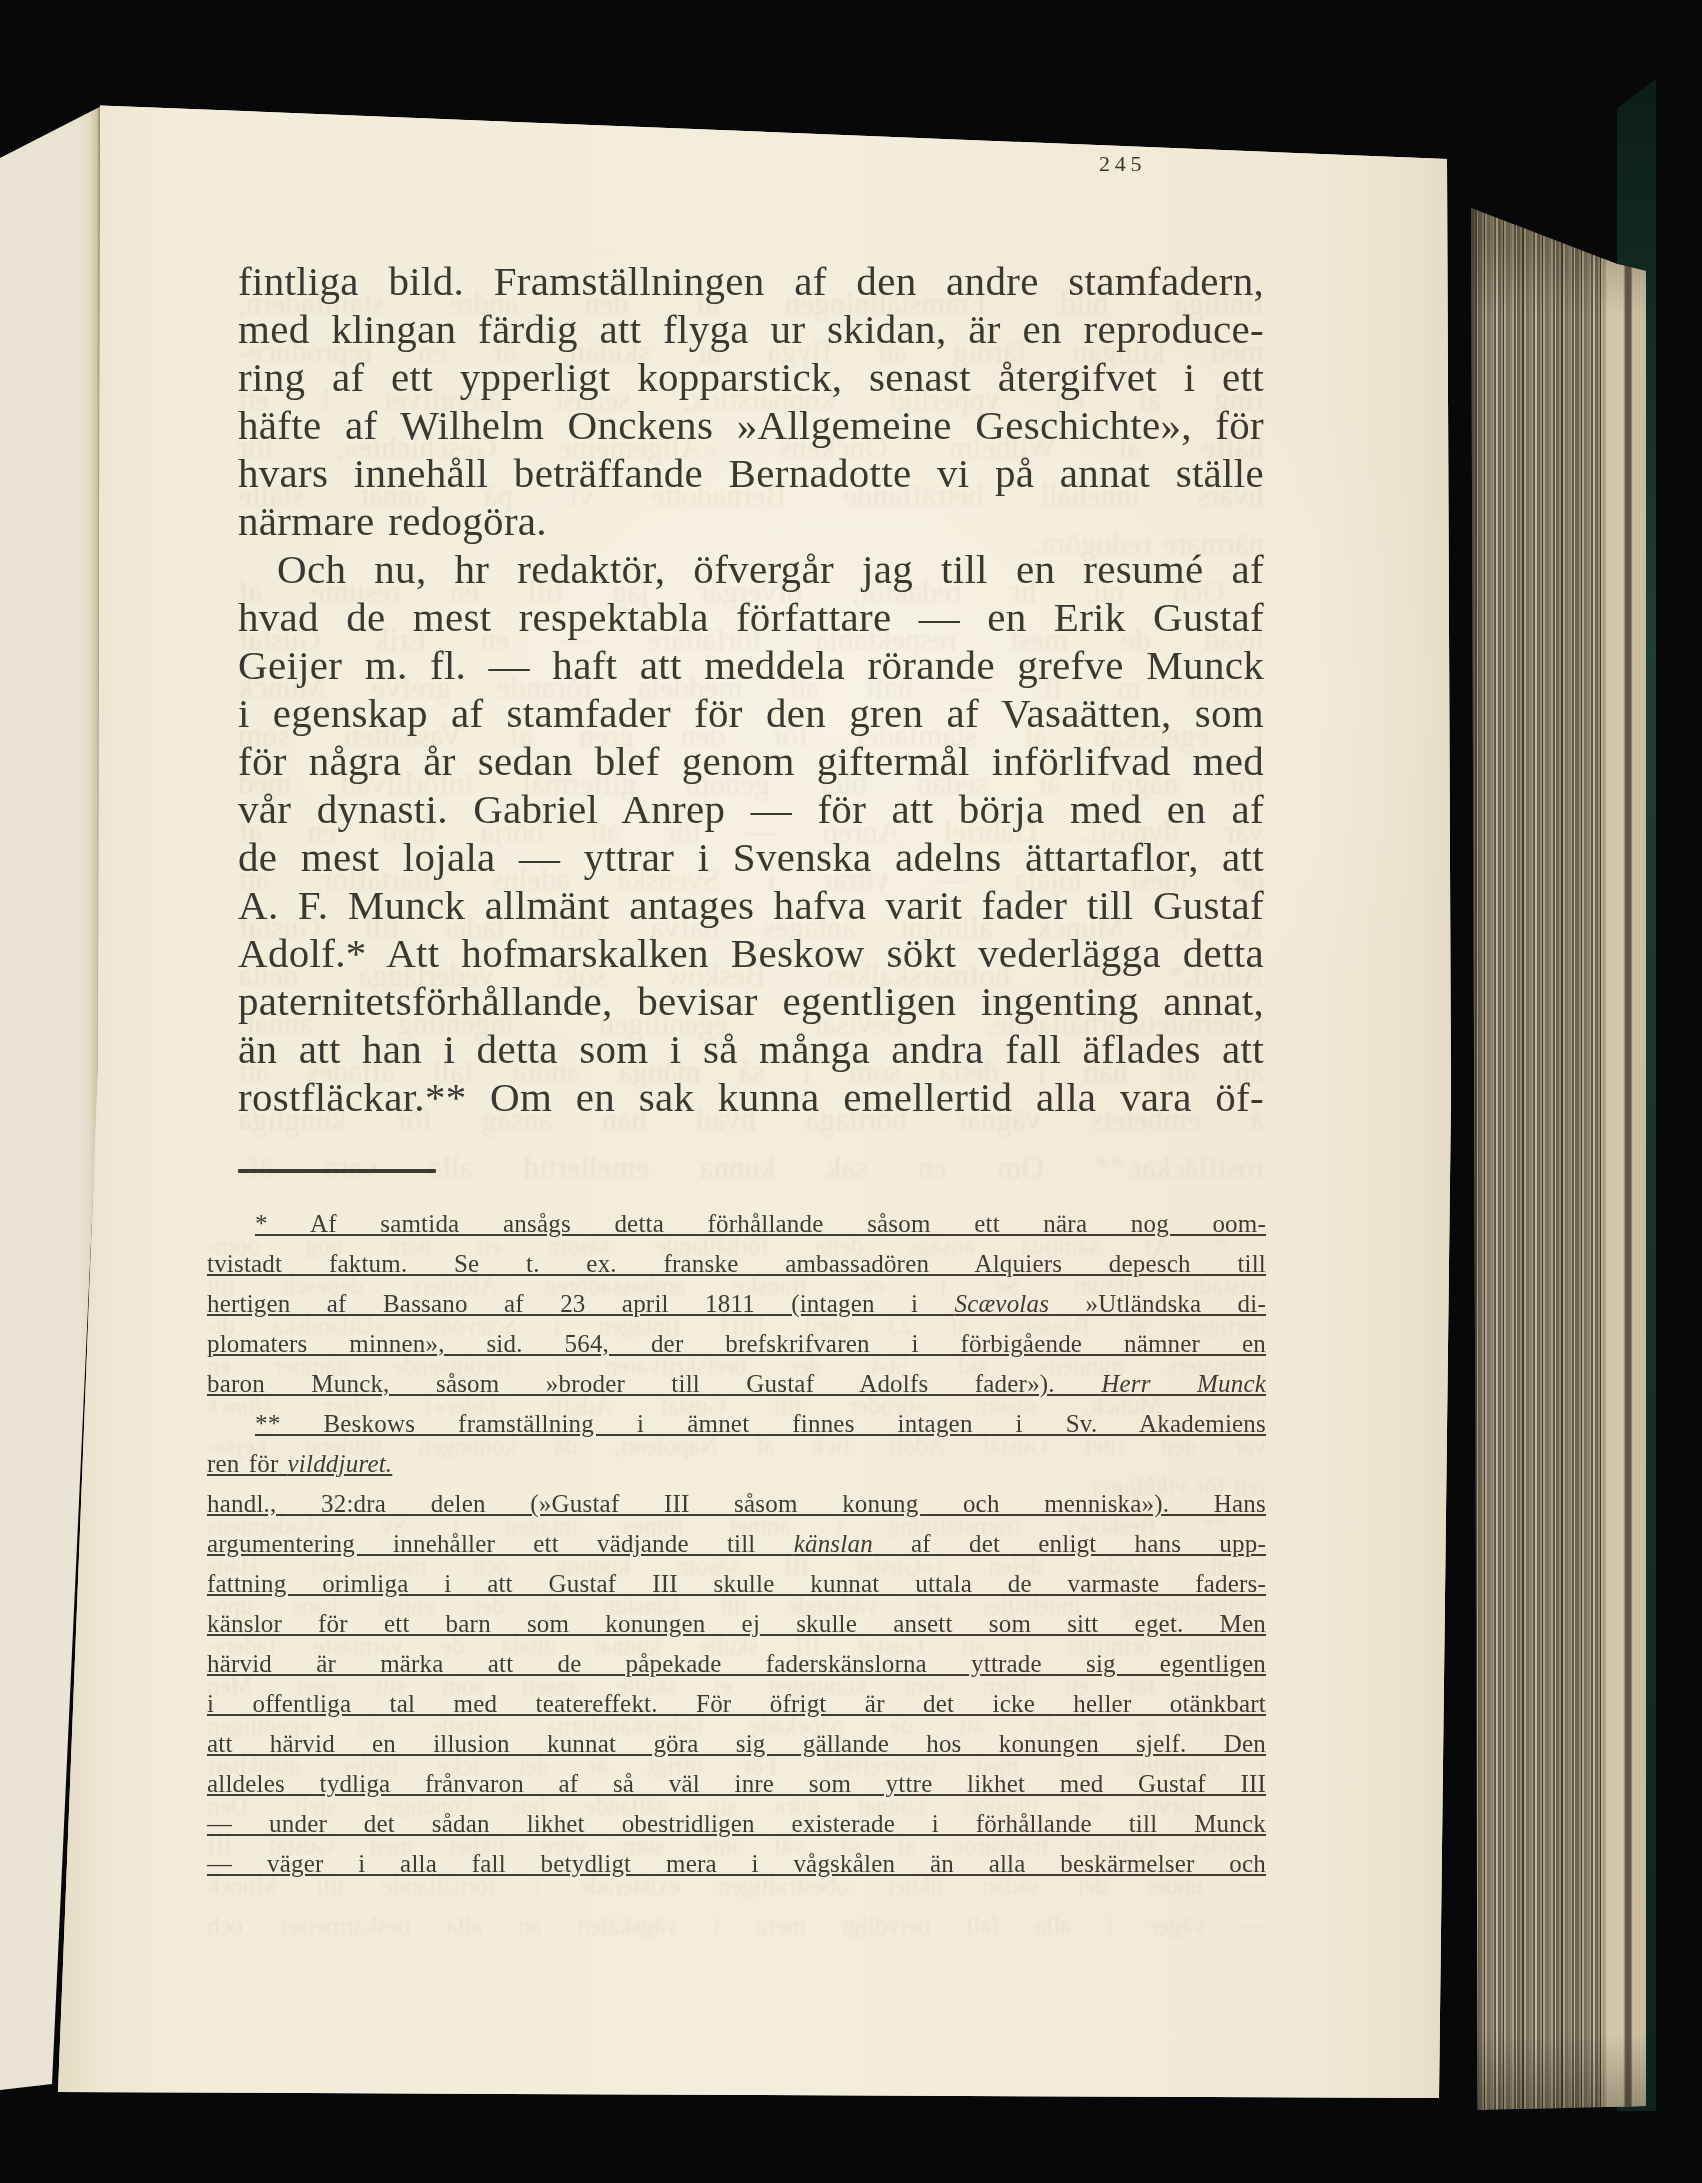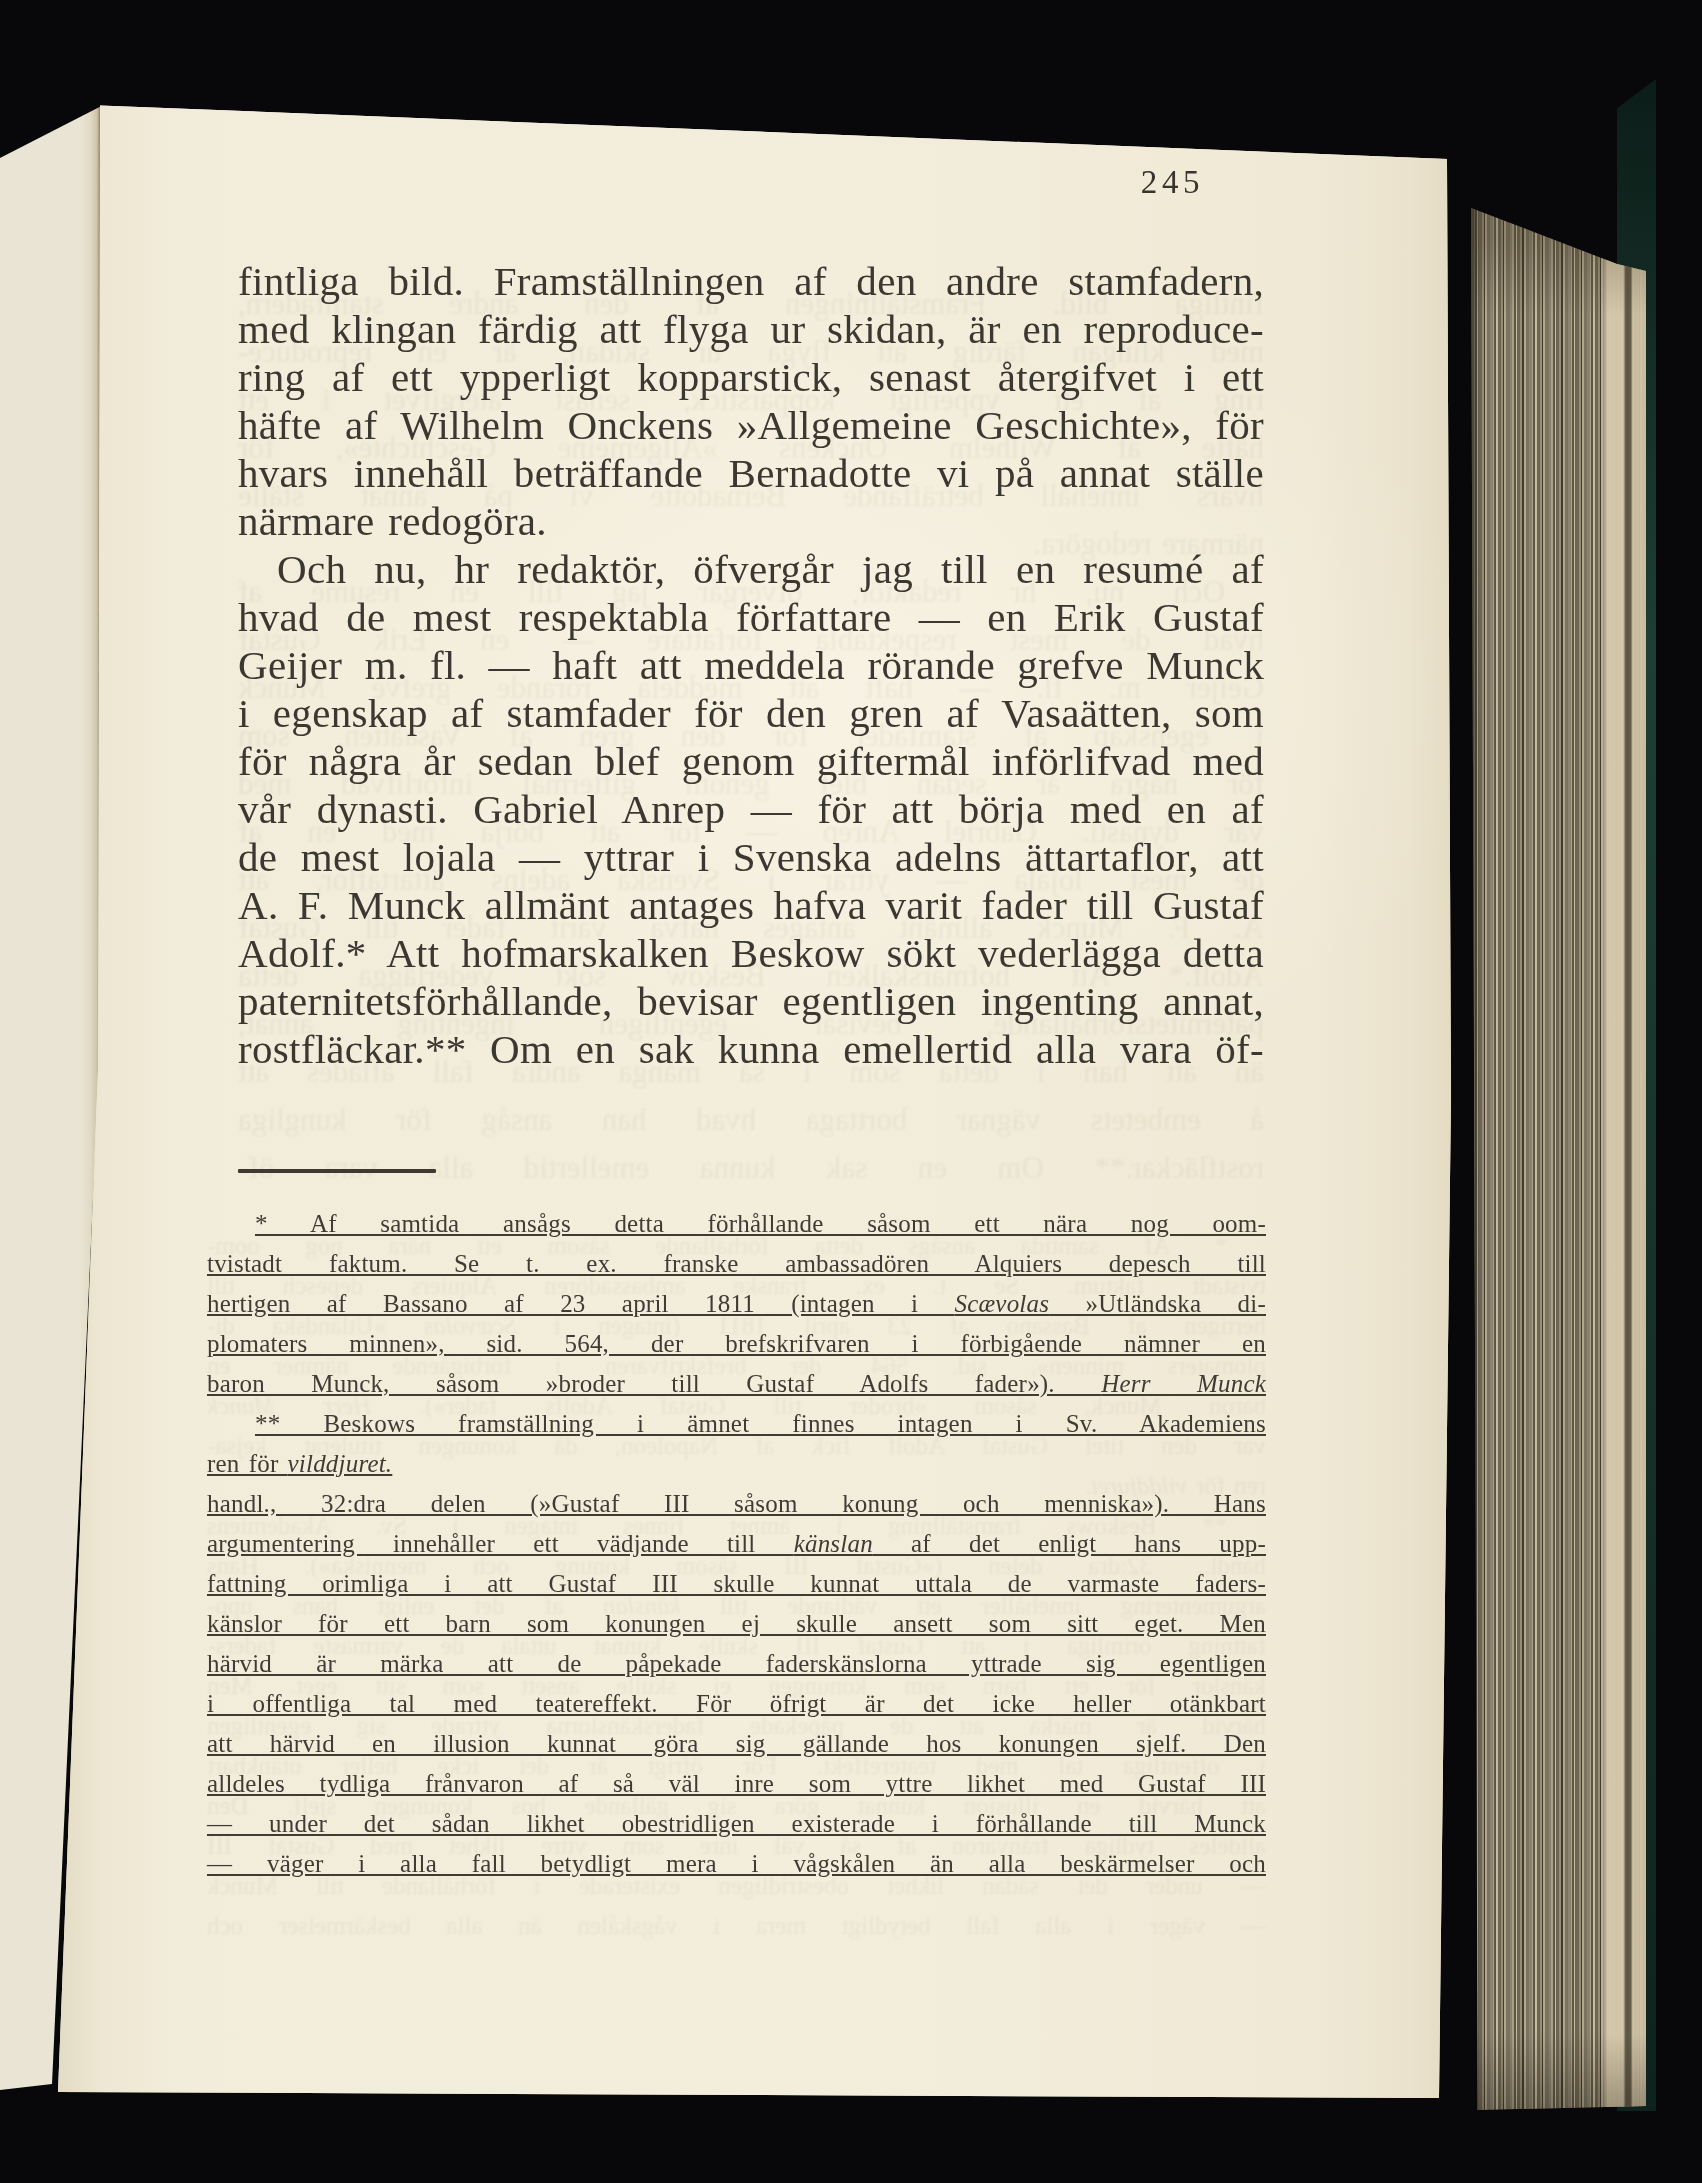--- a/index.html
+++ b/index.html
@@ -38,22 +38,22 @@
   #main-text .tl{height:48px;}
   #footnotes{
     left:153px;top:1112px;width:1059px;
     font-size:25px;line-height:40px;
     letter-spacing:0.2px;word-spacing:2.7px;
     color:#403c35;
   }
   #footnotes .tl{height:40px;text-decoration:underline;}
   #footnotes .tl.ind{padding-left:48px;}
   #page-number{
-    position:absolute;left:1045px;top:72px;width:147px;
-    text-align:center;font-size:33px;letter-spacing:4.7px;color:#38342e;
+    position:absolute;left:1045px;top:59px;width:147px;
+    text-align:left;font-size:22px;letter-spacing:4.7px;color:#38342e;
   }
   #footnote-rule{
     position:absolute;left:184px;top:1077px;width:198px;height:4px;
     background:#3e3a33;border-radius:1.3px;
   }
   
   .ghost{
     opacity:.062;filter:blur(1px);color:#564f38;
     transform:scaleX(-1);
     pointer-events:none;
@@ -139,20 +139,21 @@
       <div class="tl ind"><span>Och nu, hr redaktör, öfvergår jag till en resumé af</span></div>
       <div class="tl"><span>hvad de mest respektabla författare — en Erik Gustaf</span></div>
       <div class="tl"><span>Geijer m. fl. — haft att meddela rörande grefve Munck</span></div>
       <div class="tl"><span>i egenskap af stamfader för den gren af Vasaätten, som</span></div>
       <div class="tl"><span>för några år sedan blef genom giftermål införlifvad med</span></div>
       <div class="tl"><span>vår dynasti.  Gabriel Anrep — för att börja med en af</span></div>
       <div class="tl"><span>de mest lojala — yttrar i Svenska adelns ättartaflor, att</span></div>
       <div class="tl"><span>A. F. Munck allmänt antages hafva varit fader till Gustaf</span></div>
       <div class="tl"><span>Adolf.*  Att hofmarskalken Beskow sökt vederlägga detta</span></div>
       <div class="tl"><span>paternitetsförhållande, bevisar egentligen ingenting annat,</span></div>
+      <div class="tl"><span>än att han i detta som i så många andra fall äflades att</span></div>
       <div class="tl"><span>rostfläckar.**  Om en sak kunna emellertid alla vara öf-</span></div>
     </div>
 
   <div id="footnote-rule"></div>
 
   <div id="footnotes" class="line-block">
       <div class="tl ind"><span>* Af samtida ansågs detta förhållande såsom ett nära nog oom-</span></div>
       <div class="tl"><span>tvistadt faktum.  Se t. ex. franske ambassadören Alquiers depesch till</span></div>
       <div class="tl"><span>hertigen af Bassano af 23 april 1811 (intagen i </span><i>Scævolas</i><span> »Utländska di-</span></div>
       <div class="tl"><span>plomaters minnen», sid. 564, der brefskrifvaren i förbigående nämner en</span></div>

